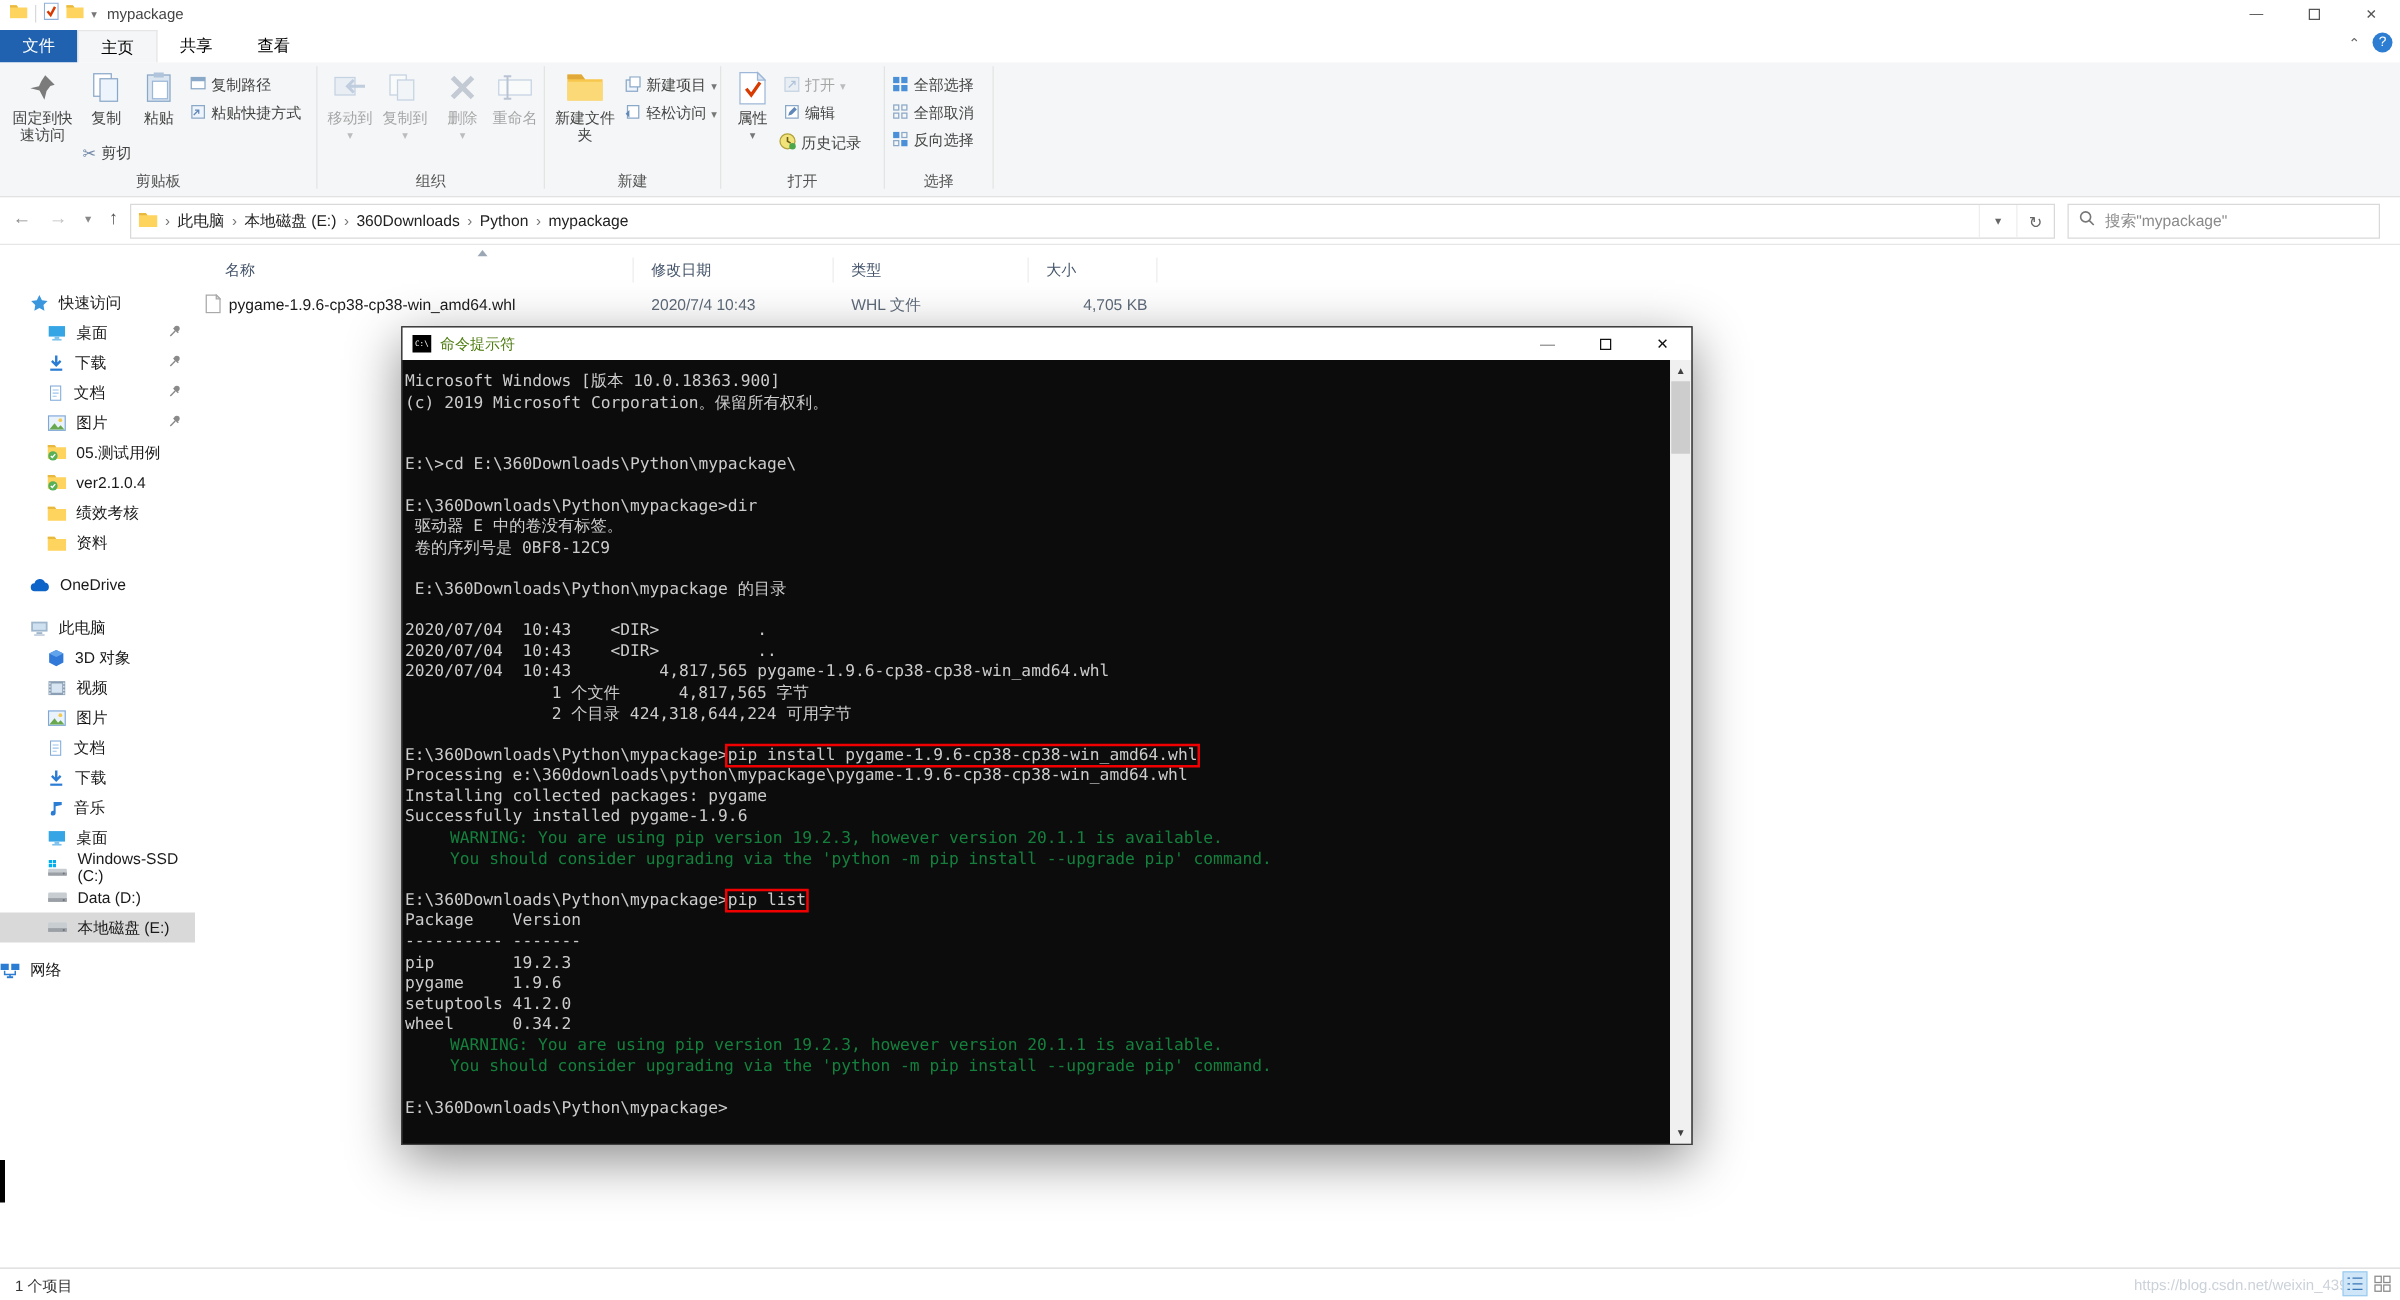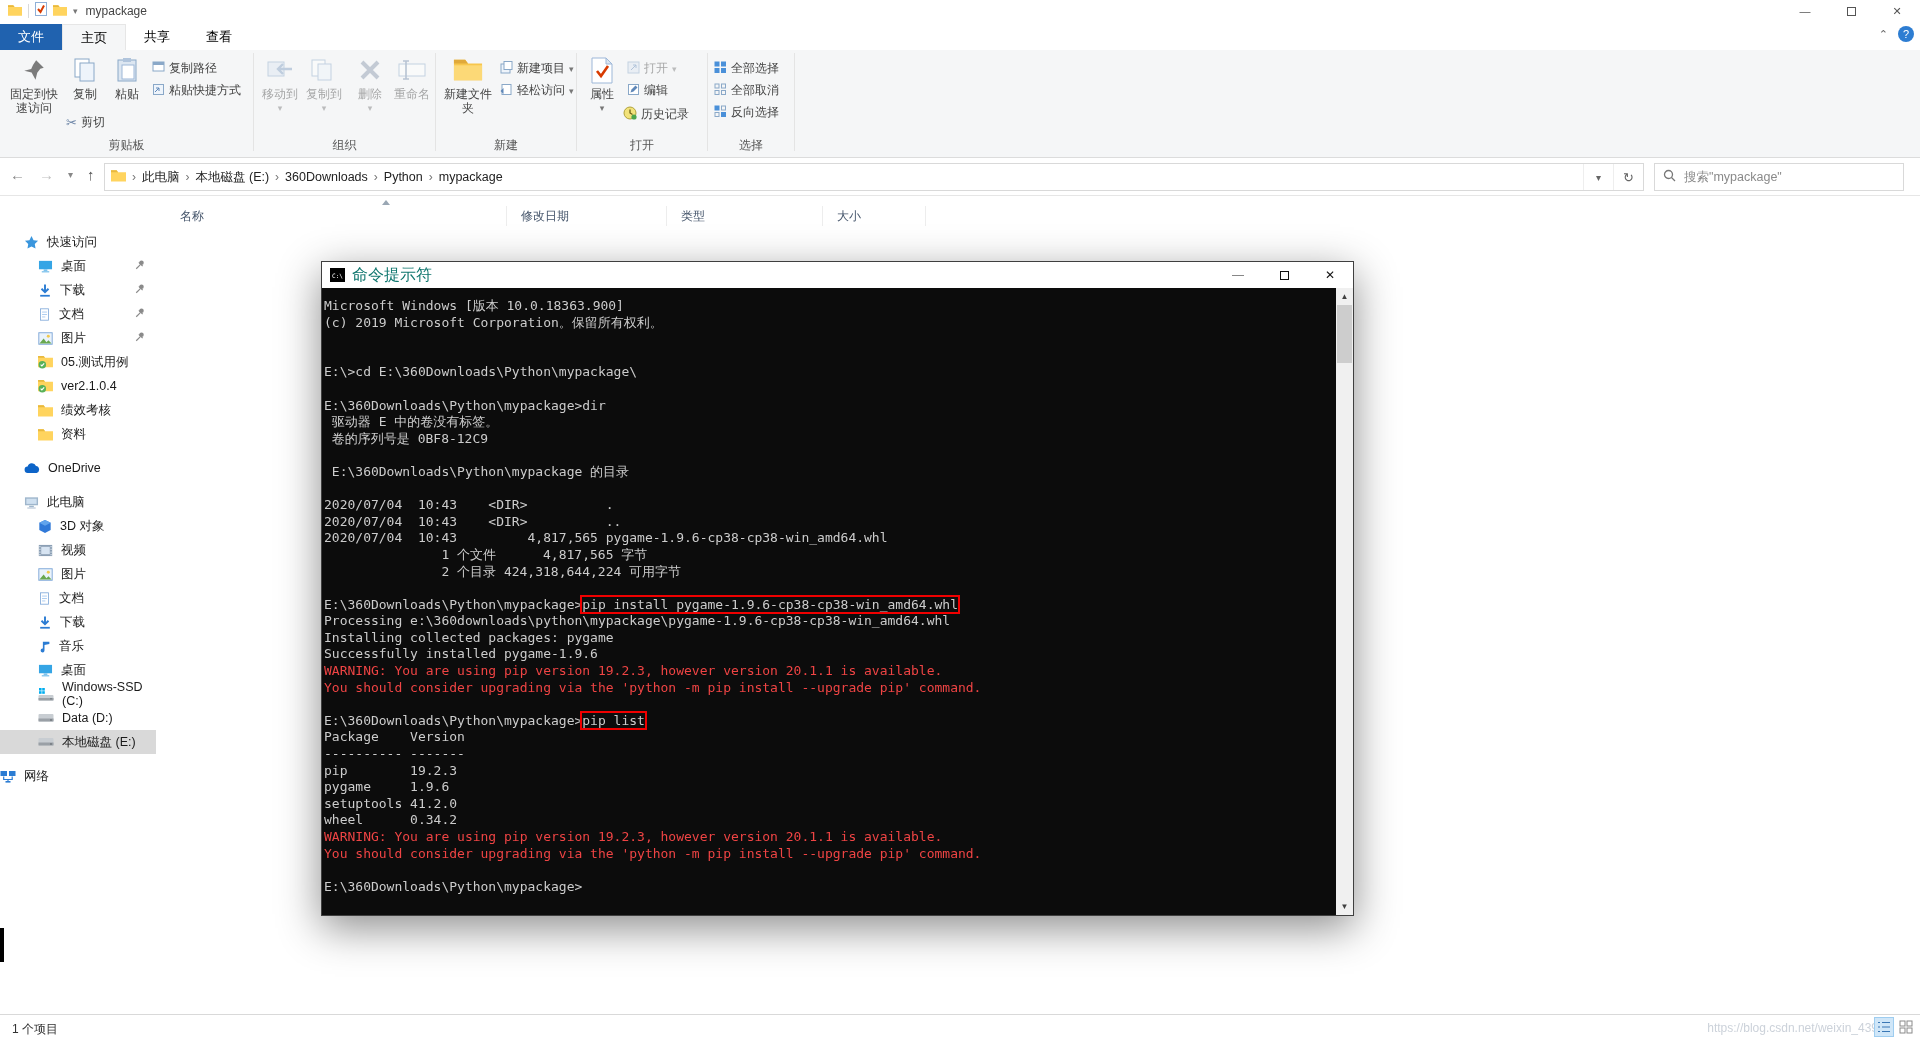--- a/index.html
+++ b/index.html
@@ -64,27 +64,27 @@
   .sortcaret { position:absolute; top:4px; left:226px; width:0; height:0; border-left:4px solid transparent; border-right:4px solid transparent; border-bottom:5px solid #9aa7b4; }
   .filerow { display:grid; grid-template-columns:351px 160px 156px 103px; height:24px; align-items:center; font-size:12.5px; margin-top:2px; }
   .filerow .fname { display:flex; align-items:center; gap:6px; padding-left:8px; color:#1a1a1a; }
   .filerow .fcell { padding-left:14px; color:#5f6b7a; }
   .filerow .fsize { text-align:right; padding-right:8px; color:#5f6b7a; }
 
   
   .cmd { position:absolute; left:321px; top:261px; width:1033px; height:655px; background:#0c0c0c; border:1px solid #3f3f3f; box-shadow:0 12px 40px rgba(0,0,0,.45); z-index:20; }
   .cmd-titlebar { position:absolute; left:0; top:0; right:0; height:26px; background:#ffffff; display:flex; align-items:center; }
   .cmd-icon { width:15px; height:14px; background:#000; color:#fff; font-size:6px; font-family:"DejaVu Sans Mono",monospace; display:flex; align-items:center; justify-content:center; margin-left:8px; }
-  .cmd-title { font-size:16px; color:#0f766e; margin-left:7px; }
+  .cmd-title { font-size:12px; color:#4d7c0f; margin-left:7px; }
   .cmd-btns { position:absolute; right:0; top:0; height:26px; display:flex; }
   .cmd-btn { width:46px; height:26px; display:flex; align-items:center; justify-content:center; color:#111; font-size:12px; }
   .maxglyph { width:9px; height:9px; border:1px solid #111; }
   .term { position:absolute; left:2px; top:26px; right:17px; bottom:0; overflow:hidden; padding-top:10px; }
   .tl { white-space:pre; font-family:"DejaVu Sans Mono",monospace; font-size:13px; line-height:16.6px; height:16.6px; color:#cccccc; }
-  .tl .y { color:#ef4444; }
+  .tl .y { color:#15803d;margin-left:36px; }
   .tl .redbox { outline:2px solid #f00000; }
   .cmd-scroll { position:absolute; right:0; top:26px; width:17px; bottom:0; background:#f0f0f0; }
   .cmd-scroll .arr { position:absolute; left:0; width:17px; height:17px; display:flex; align-items:center; justify-content:center; font-size:8px; color:#404040; }
   .cmd-scroll .thumb { position:absolute; left:1px; top:17px; width:15px; height:58px; background:#cdcdcd; }
 
   
   .statusbar { position:absolute; left:0; bottom:0; width:1920px; height:26px; background:#fff; border-top:1px solid #d9d9d9; }
   .status-count { position:absolute; left:12px; top:6px; font-size:12px; color:#333; }
   .watermark { position:absolute; right:42px; top:6px; font-size:12px; color:#ccd2da; }
   .viewbtns { position:absolute; right:4px; top:2px; display:flex; gap:2px; }
@@ -611,20 +611,32 @@
     </div>
   </div>
 
 <div class="filearea">
   <div class="sortcaret"></div>
   <div class="cols">
     <div class="hcell">名称</div>
     <div class="hcell">修改日期</div>
     <div class="hcell">类型</div>
     <div class="hcell">大小</div>
+  </div>
+  <div class="filerow">
+    <div class="fname">
+      <span><svg width="13" height="16" viewBox="0 0 13 16">
+            <path d="M1 1h8l3 3v11H1z" fill="#fff" stroke="#a9a9a9"></path>
+            <path d="M9 1l3 3H9z" fill="#e8e8e8" stroke="#a9a9a9"></path>
+          </svg></span>
+      <span>pygame-1.9.6-cp38-cp38-win_amd64.whl</span>
+    </div>
+    <div class="fcell">2020/7/4 10:43</div>
+    <div class="fcell">WHL 文件</div>
+    <div class="fsize">4,705 KB</div>
   </div>
 </div>
 
 <div class="cmd">
   <div class="cmd-titlebar">
     <span class="cmd-icon">C:\</span>
     <span class="cmd-title">命令提示符</span>
     <div class="cmd-btns">
       <div class="cmd-btn" style="color:#777">—</div>
       <div class="cmd-btn">

